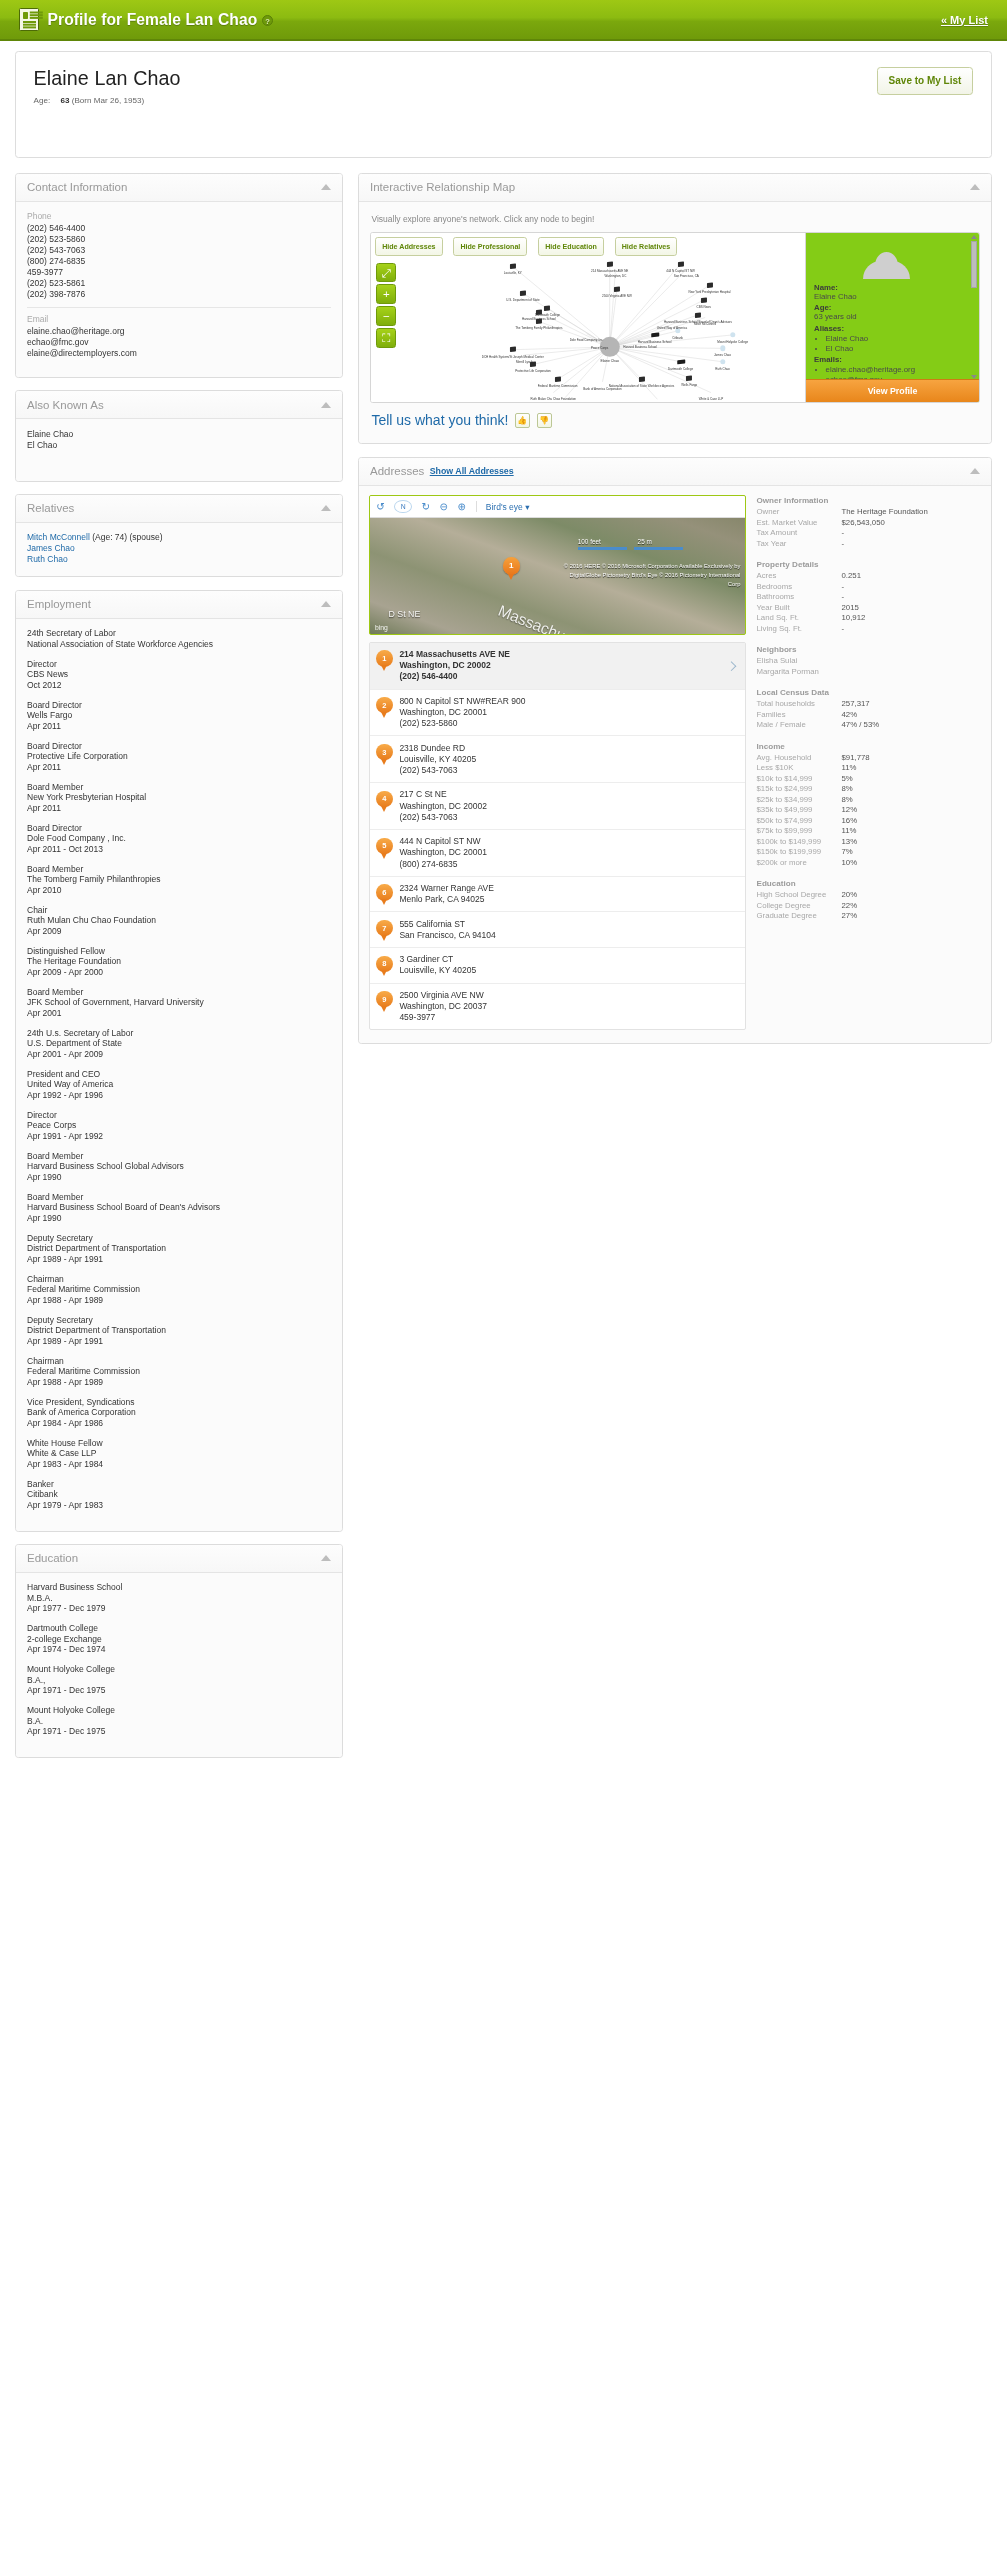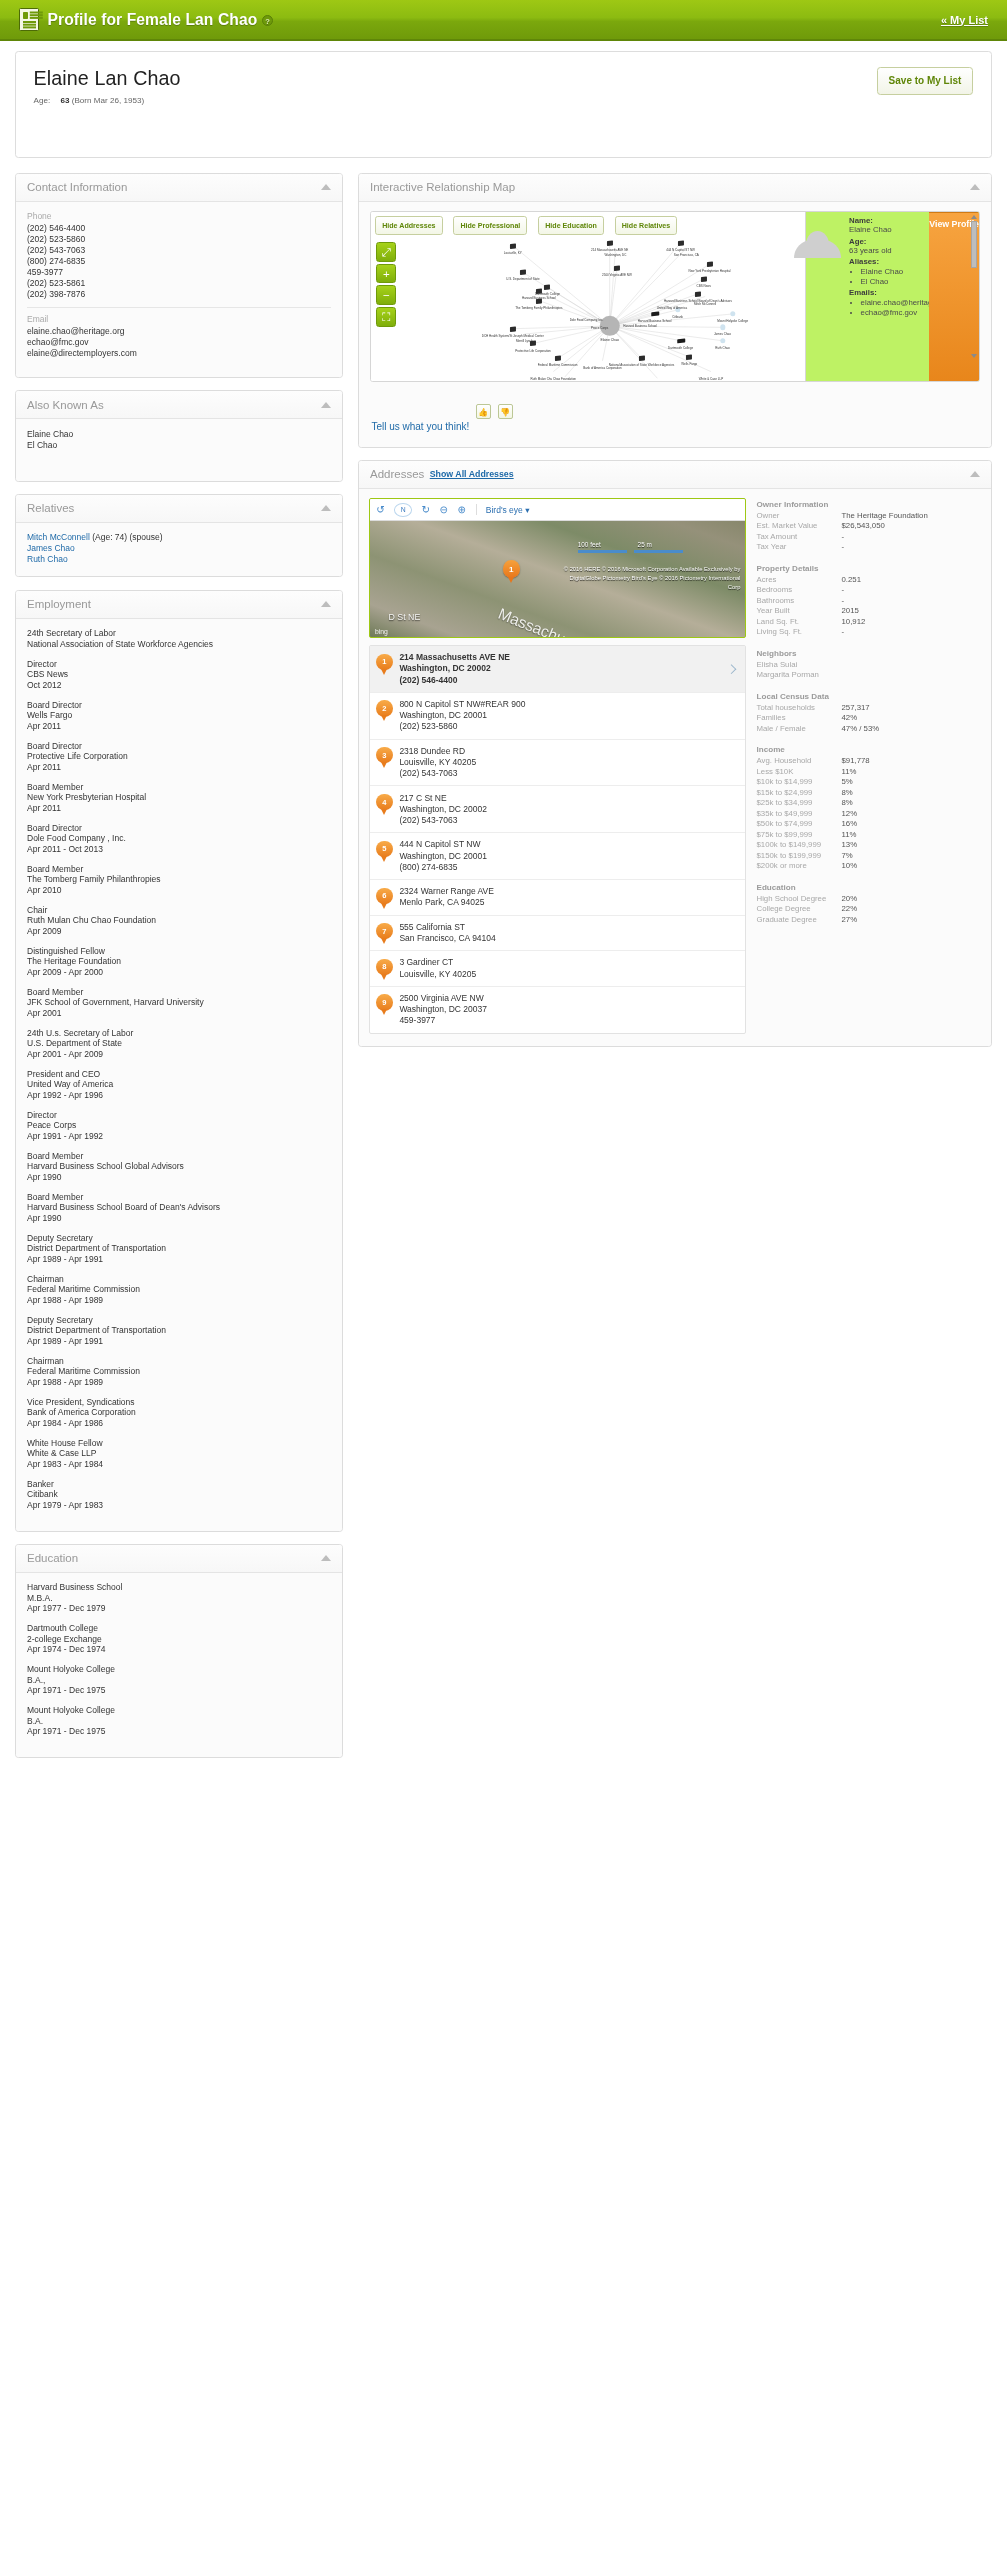--- a/index.html
+++ b/index.html
@@ -214,24 +214,24 @@
   .rm-graph .hub {
     position:absolute;
     width:20.4px;height:20.4px;border-radius:50%;
     background:#b5b5b5;
     transform:translate(-50%,-50%);
   }
   .rm-graph svg { position:absolute; inset:0; width:100%; height:100%; }
 
   .rm-side {
     width:174px;
-    background:#bef264;
+    background:#84cc16;
     border-left:0.7px solid #d6d6d6;
     position:relative;
-    display:flex; flex-direction:row;
+    display:flex; flex-direction:column;
   }
   .rm-avatar {
     height:46px; display:flex; align-items:flex-end; justify-content:center;
     padding-top:5.4px;
   }
   .rm-avatar .head { width:23px;height:27px;border-radius:50% 50% 46% 46%;background:#cfcfcf; }
   .rm-avatar .body { width:47px;height:17.6px;border-radius:27px 27px 0 0;background:#cfcfcf;margin-left:-35px;align-self:flex-end; }
   .rm-side-body { padding: 2.7px 8.1px 0 8.1px; font-size:7.8px; color:#4a4a4a; overflow:hidden; flex:1; }
   .rm-side-body b { color:#3c3c3c; display:block; margin-top:1.4px; }
   .rm-side-body ul { margin:0.7px 0 1.4px 0; padding-left:11.5px; }
@@ -249,21 +249,21 @@
     width:0;height:0;border-left:3.4px solid transparent;border-right:3.4px solid transparent;
     border-top:4.1px solid #8a8a8a; position:absolute; bottom:0; left:0; right:0; margin:0 auto;
   }
   .view-profile {
     background:linear-gradient(to bottom,#f7a440,#e8861b);
     border-top:0.7px solid #d07a14;
     color:#fff; font-weight:bold; font-size:8.8px;
     text-align:center; padding:6.1px 0; cursor:pointer;
   }
   .feedback { display:flex; align-items:center; gap:6.8px; padding:9.5px 1.4px 4.1px 1.4px; }
-  .feedback .txt { color:#1f6aa8; font-size:10px;margin-top:29px; }
+  .feedback .txt { color:#1f6aa8; font-size:14px; }
   .thumb {
     width:15px;height:15px;
     background:linear-gradient(to bottom,#ffffff,#f2f6e4);
     border:0.7px solid #bcc795; border-radius:2px;
     display:flex;align-items:center;justify-content:center;
     color:#5f8608; font-size:8.1px; cursor:pointer;
   }
 
   
   .addr-wrap { display:flex; gap:0; }
@@ -597,20 +597,21 @@
     </div>
 
     <div class="col-right">
 
       <div class="panel">
         <div class="panel-head">
           <span class="title">Interactive Relationship Map</span>
           <span class="caret"></span>
         </div>
         <div class="panel-body">
+          <div class="rm-note">Visually explore anyone's network. Click any node to begin!</div>
           <div class="rm-frame">
             <div class="rm-canvas">
               <div class="rm-toolbar" id="rm-filters">
                   <button>Hide Addresses</button>
                   <button>Hide Professional</button>
                   <button>Hide Education</button>
                   <button>Hide Relatives</button>
                 </div>
               <div class="rm-vtools" id="rm-tools">
                   <span>⤢</span>

